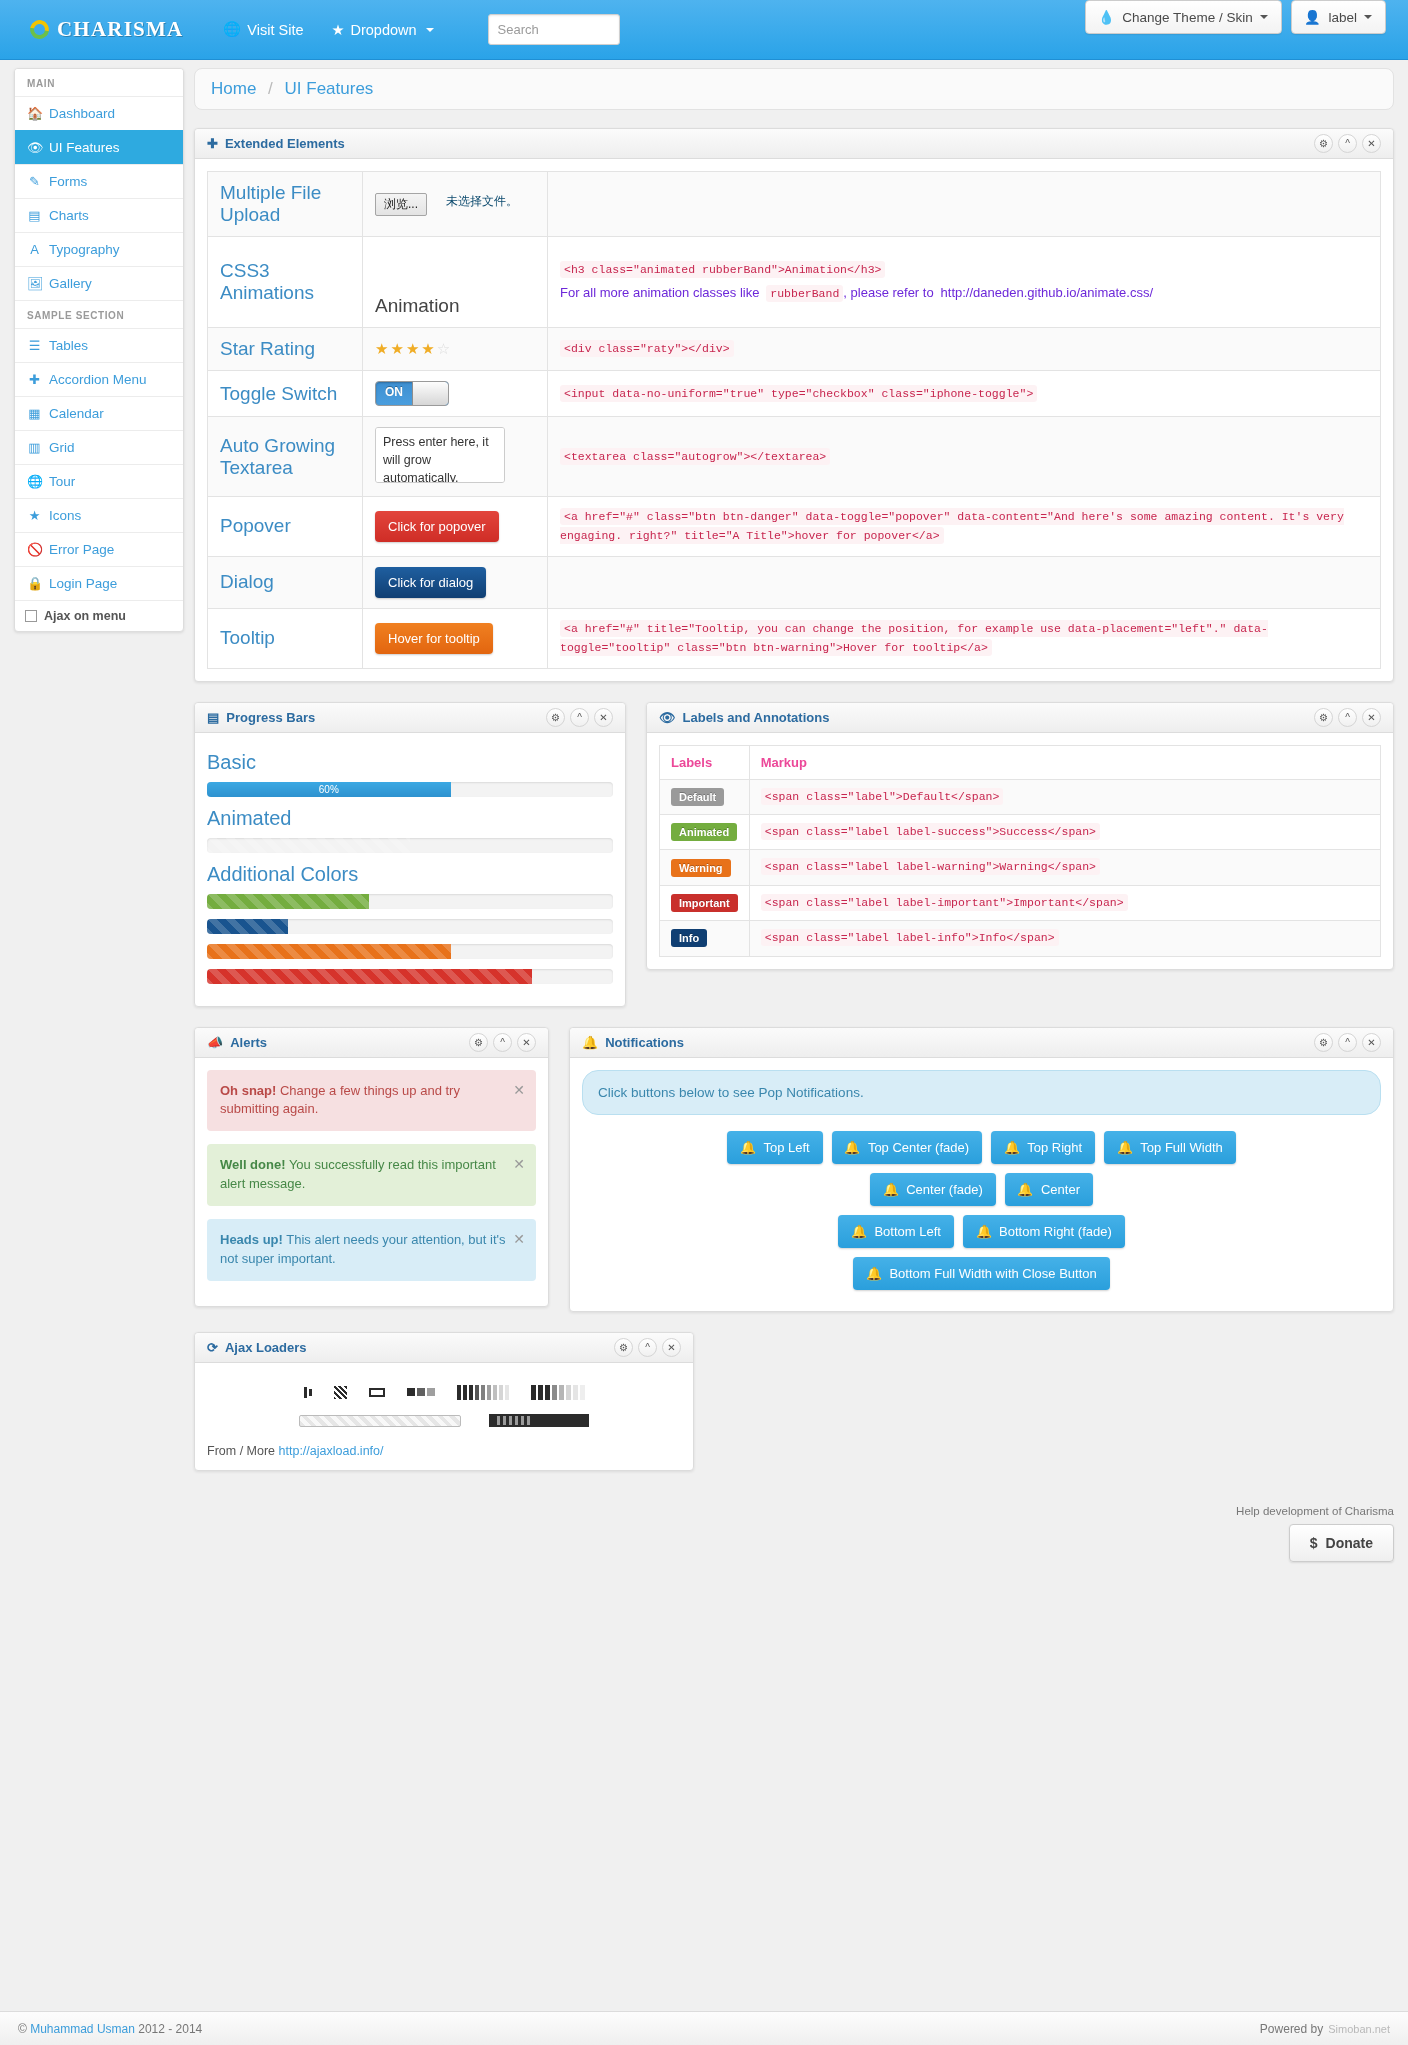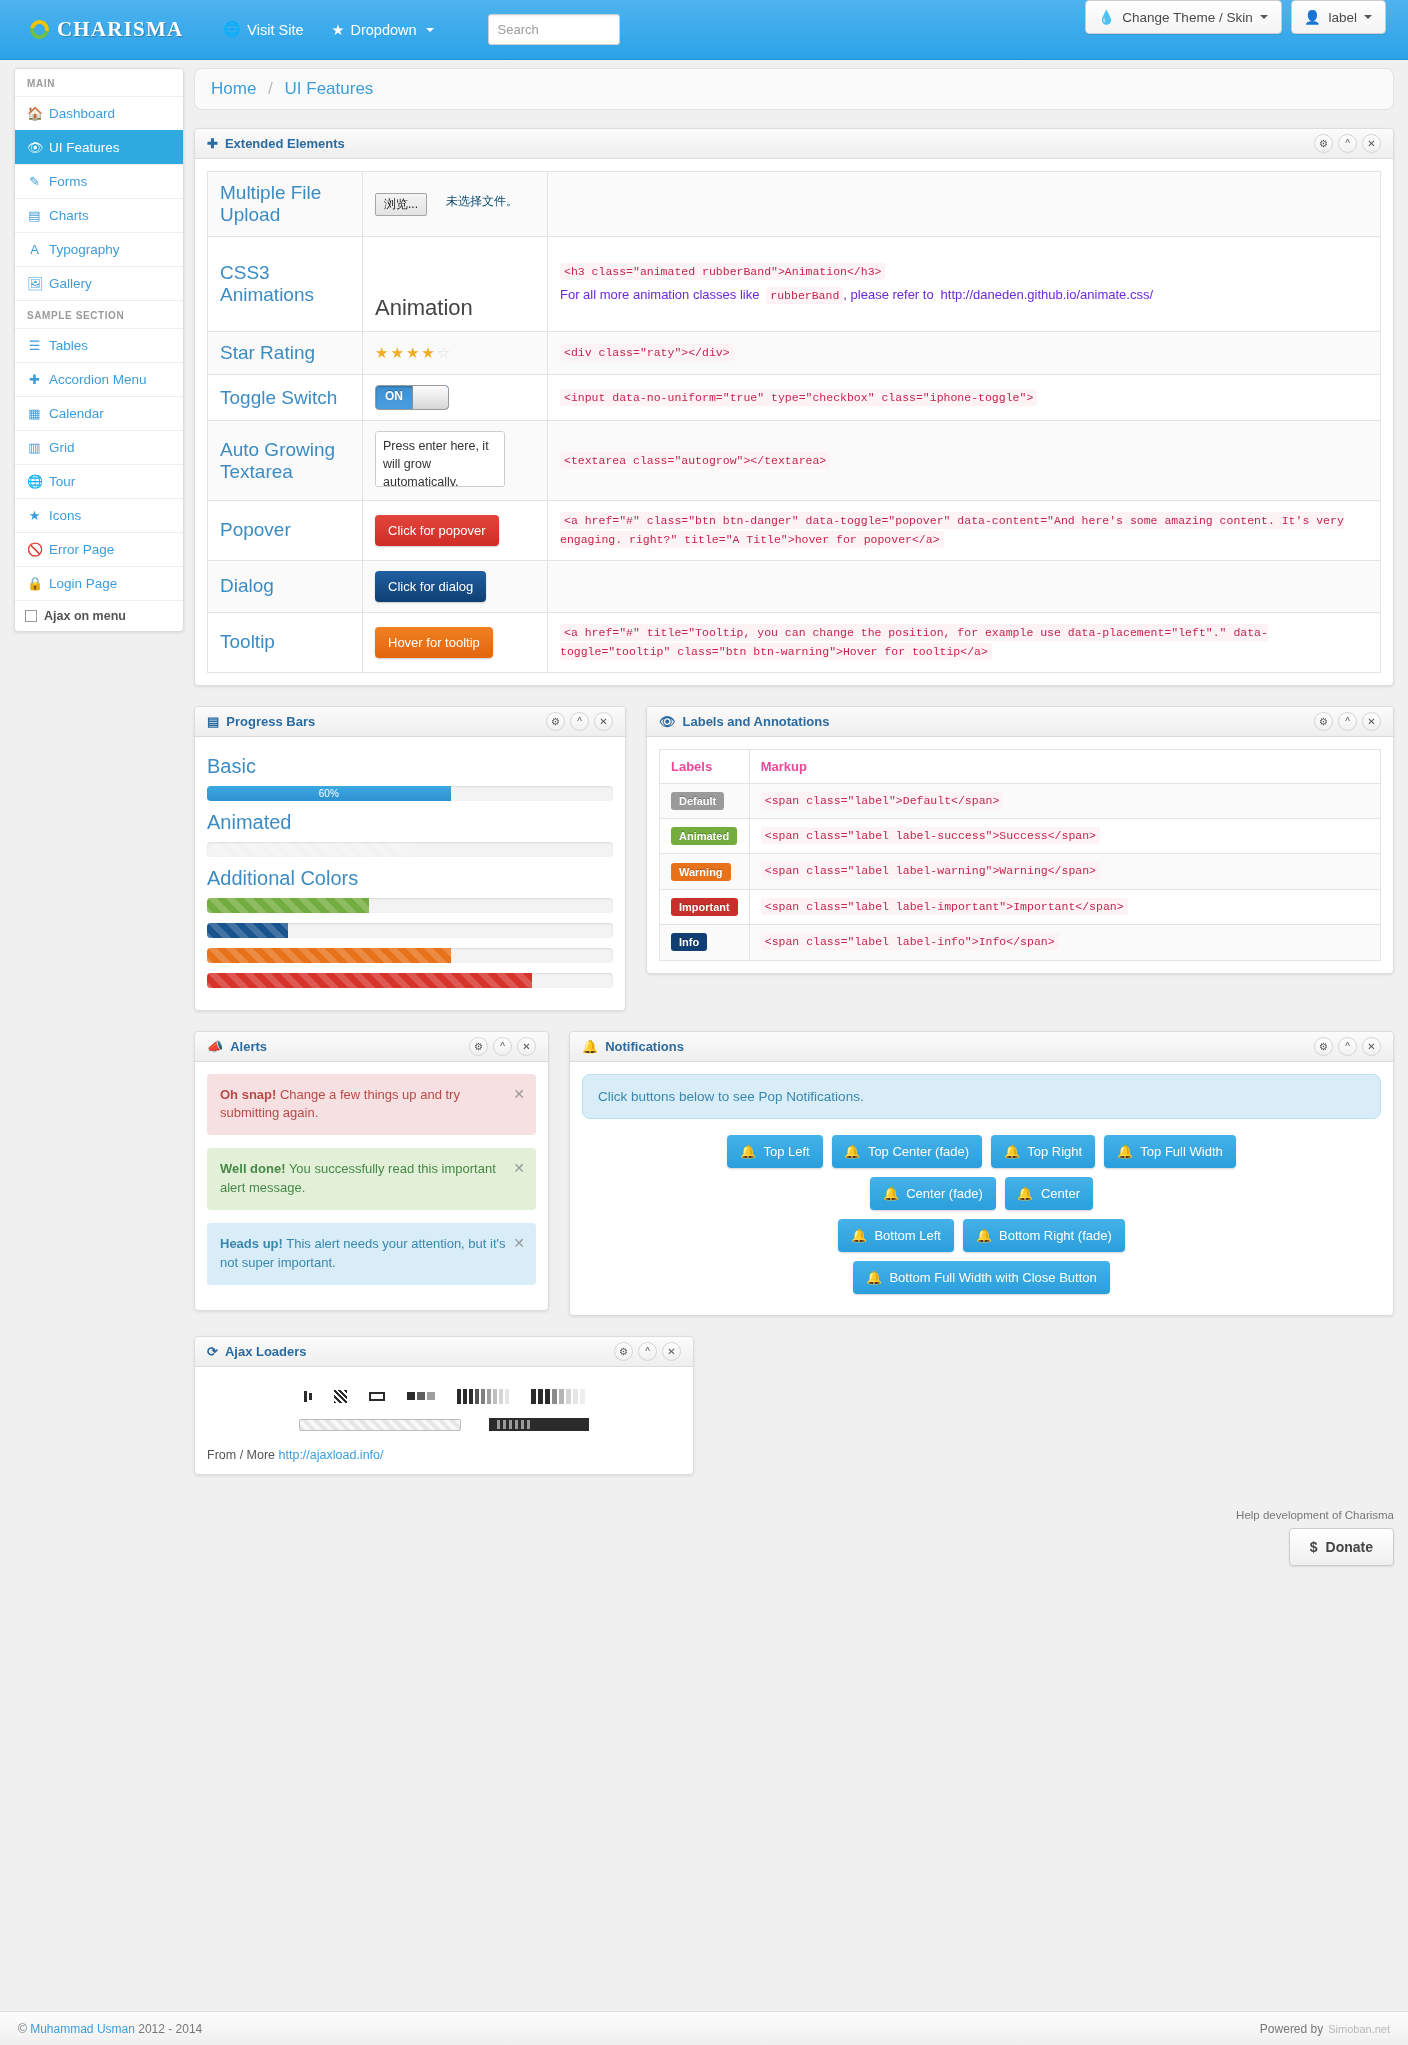--- a/index.html
+++ b/index.html
@@ -128,21 +128,21 @@
   .codeblock .plain { color:#6d28d9; font-family:"Liberation Sans", sans-serif; font-size:13px;}
   .codeblock a { color:#3c9ddb; }
 
   .file-input { display:flex; align-items:flex-start; gap:19px; }
   .file-btn {
     background:linear-gradient(#f4f4f4,#e3e3e3); border:1px solid #a5a5a5;
     border-radius:2px; padding:2px 8px; font-size:12px; color:#222;
   }
   .file-txt { font-size:12px; color:#0c4a6e; }
 
-  .anim-text { font-size:22px; color:#444;margin-top:48px; }
+  .anim-text { font-size:19px; color:#444;margin-top:48px; }
 
   .stars { font-size:15px; letter-spacing:2px;}
   .star-on { color:#f0ad26; }
   .star-off { color:#dcdcdc; }
 
   .iphone-toggle {
     width:74px;height:25px;border-radius:4px; position:relative;
     background:linear-gradient(#3d8fd1,#4a9ede);
     border:1px solid #9a9a9a; overflow:hidden;
     box-shadow:inset 0 1px 2px rgba(0,0,0,.25);
@@ -210,21 +210,21 @@
     position:relative; font-size:13px; line-height:1.45;
   }
   .alert b { font-weight:bold; }
   .alert .x { position:absolute; right:11px; top:10px; color:#999; font-size:14px;}
   .alert-error   { background:#f6e0e1; color:#b94a48; }
   .alert-success { background:#e3f0d8; color:#468847; }
   .alert-info    { background:#d8edf7; color:#3a87ad; }
 
   
   .note-info {
-    background:#d8edf7; border:1px solid #b9dff0; border-radius:8px;
+    background:#d8edf7; border:1px solid #b9dff0; border-radius:16px;
     padding:14px 15px; font-size:13.5px; color:#3a87ad; margin-bottom:16px;
   }
   .nrow { display:flex; justify-content:center; gap:9px; margin-bottom:9px; flex-wrap:nowrap;}
   .btn-info {
     background:linear-gradient(#45b1e8,#2a9fdc); border:none; border-radius:4px;
     color:#fff; font-size:13px; padding:9px 13px;
     display:flex; align-items:center; gap:7px; white-space:nowrap;
     box-shadow:0 1px 2px rgba(0,0,0,.18);
     font-family:"Liberation Sans", sans-serif;
   }

